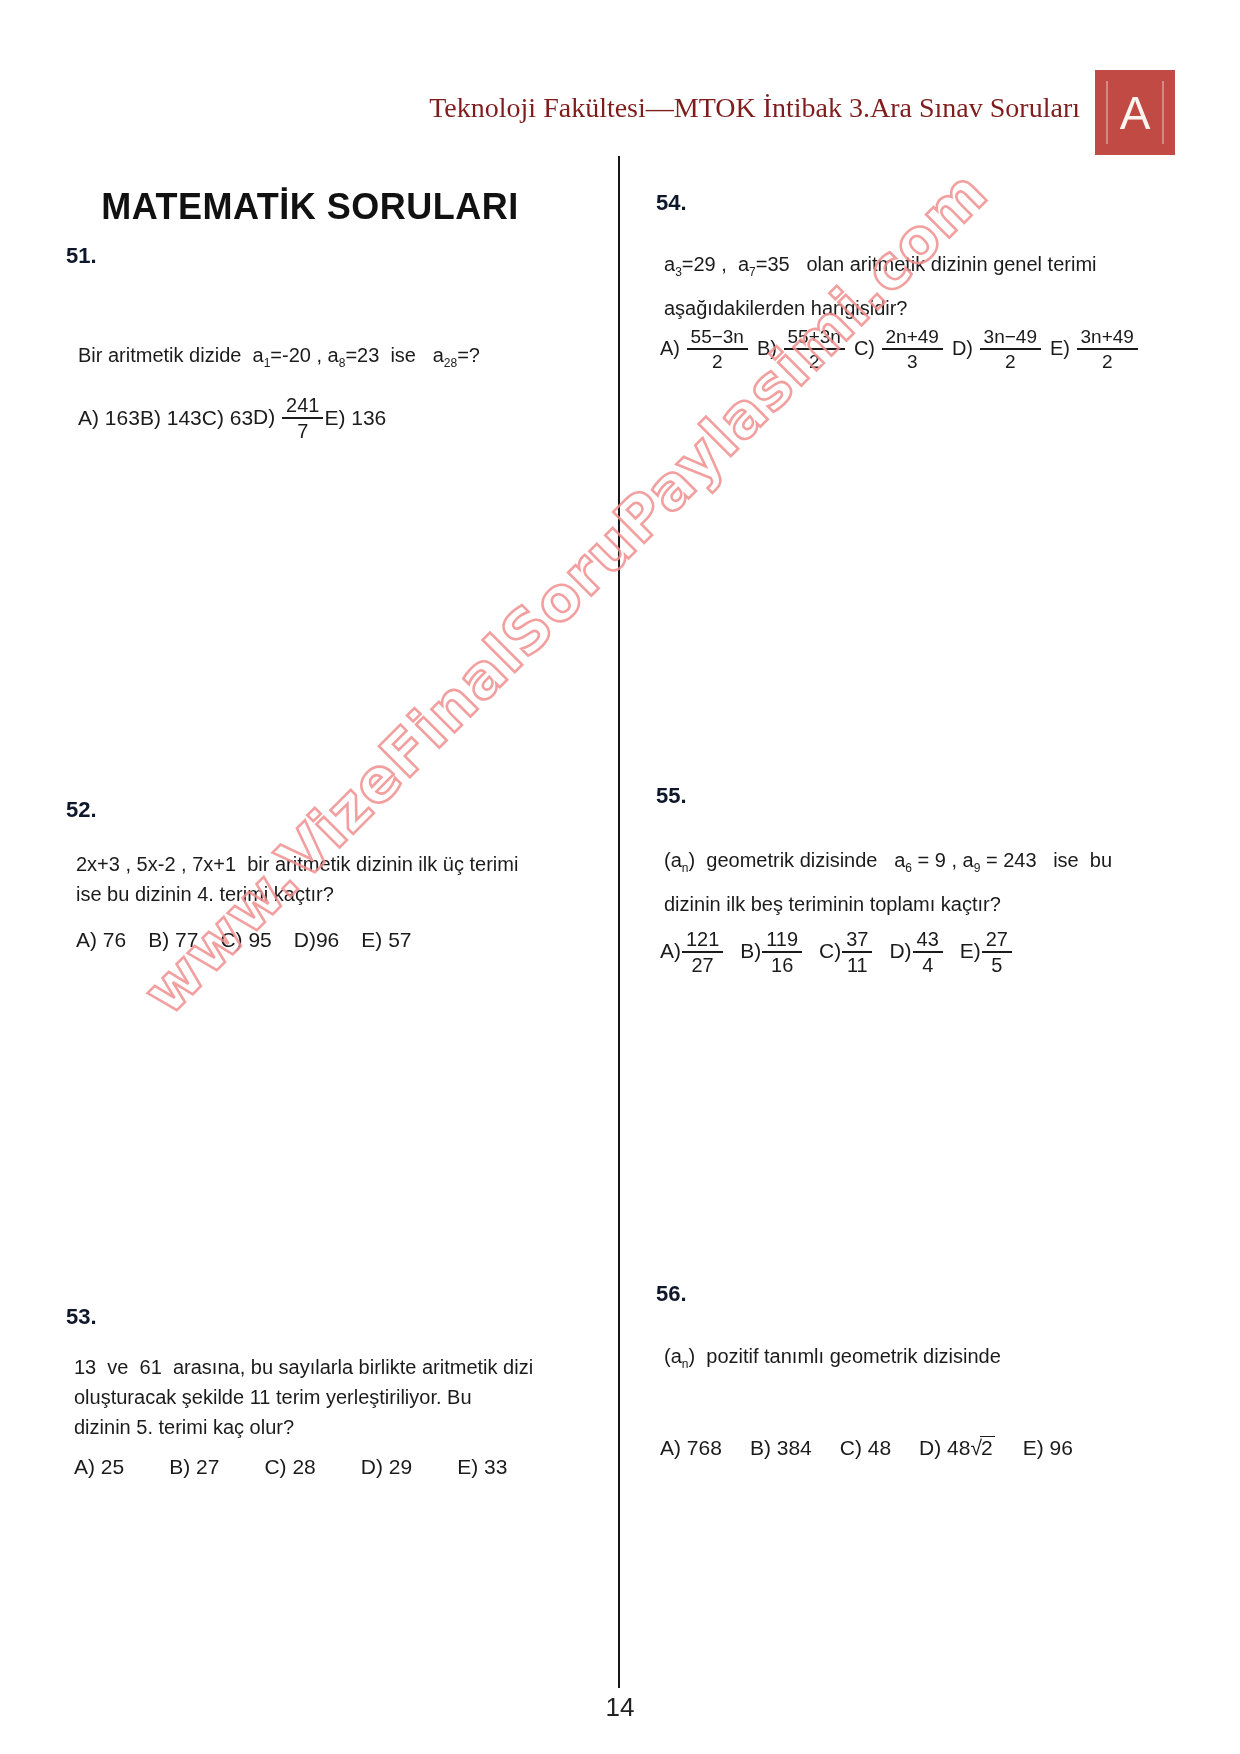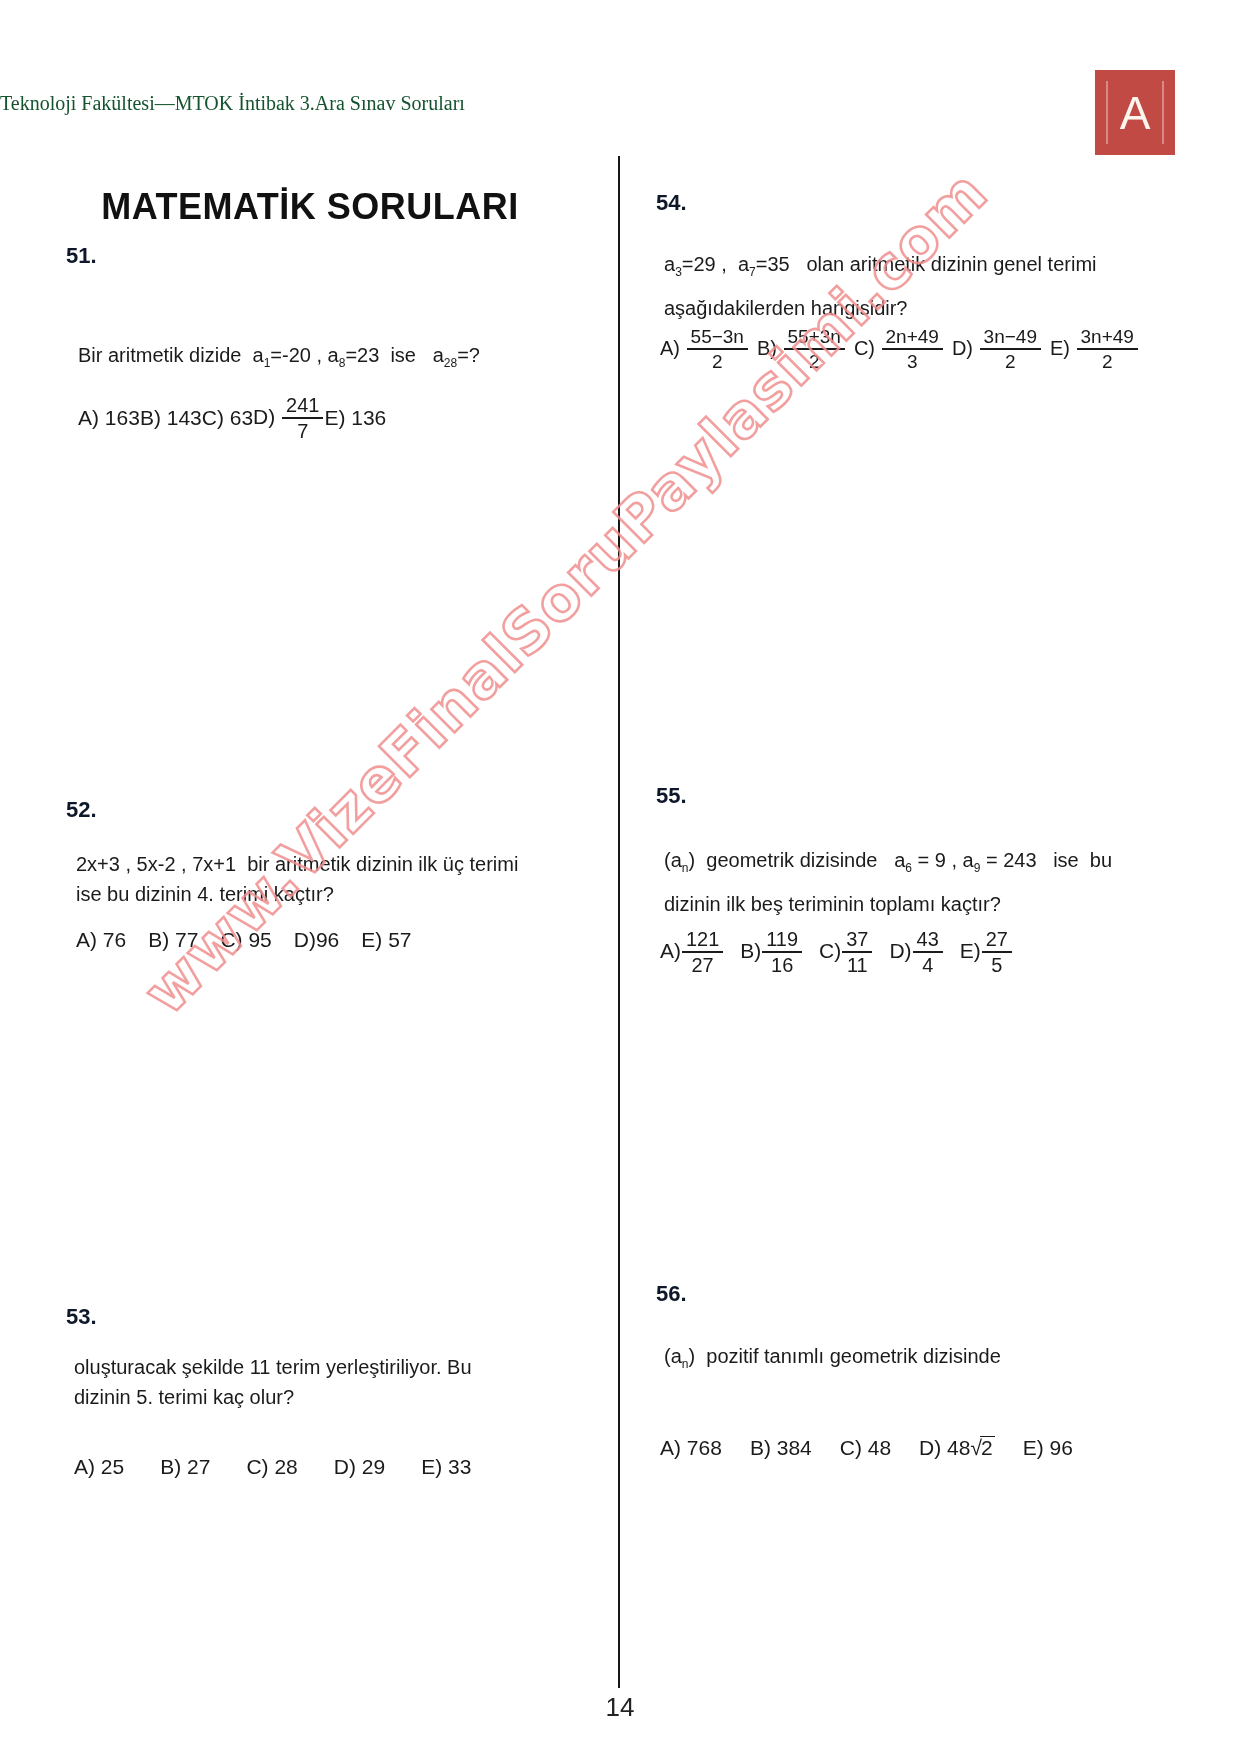--- a/index.html
+++ b/index.html
@@ -1,20 +1,20 @@
 <!DOCTYPE html>
 <html><head>
 <meta charset="utf-8">
 <style>
   html,body{margin:0;padding:0;background:#e8e8e8;}
   #page{position:relative;width:1240px;height:1754px;background:#ffffff;margin:0 auto;
         font-family:"Liberation Sans",sans-serif;color:#1b1b1b;overflow:hidden;}
 
-  #header-title{position:absolute;top:92px;left:0;width:1080px;text-align:left;
-                font-family:"Liberation Serif",serif;font-size:20px;color:#14532d;}
+  #header-title{position:absolute;top:92px;left:0;width:1080px;text-align:right;
+                font-family:"Liberation Serif",serif;font-size:28px;color:#7f1d1d;}
 
   #badge{position:absolute;left:1095px;top:70px;width:80px;height:85px;
          display:flex;align-items:center;justify-content:center;}
   #badge .letter{color:#fdf6ee;font-size:46px;font-weight:normal;line-height:1;}
   #badge .bl,#badge .br{position:absolute;top:11px;bottom:11px;width:2px;background:rgba(255,255,255,0.35);}
   #badge .bl{left:11px}
   #badge .br{right:11px}
 
   #section-title{position:absolute;top:186px;left:30px;width:560px;text-align:center;
                  font-weight:bold;font-size:36px;letter-spacing:0.5px;color:#111;}
@@ -47,21 +47,21 @@
   #q51-num{left:66px;top:243px}
   #q51-stem{left:78px;top:340px}
   #q51-opts{left:78px;top:394px;}
 
   #q52-num{left:66px;top:797px}
   #q52-stem{left:76px;top:849px}
   #q52-opts{left:76px;top:928px;gap:22px}
 
   #q53-num{left:66px;top:1304px}
   #q53-stem{left:74px;top:1352px}
-  #q53-opts{left:74px;top:1455px;gap:36px}
+  #q53-opts{left:74px;top:1455px;gap:45px}
 
   #q54-num{left:656px;top:190px}
   #q54-stem{left:664px;top:246px}
   #q54-opts{left:660px;top:326px;gap:8px;font-size:20px}
 
   #q55-num{left:656px;top:783px}
   #q55-stem{left:664px;top:842px}
   #q55-opts{left:660px;top:928px;gap:16px}
 
   #q56-num{left:656px;top:1281px}
@@ -104,20 +104,21 @@
       </div>
       <div class="qopts" id="q52-opts">
         <span class="opt"><span>A) 76</span></span>
         <span class="opt"><span>B) 77</span></span>
         <span class="opt"><span>C) 95</span></span>
         <span class="opt"><span>D)96</span></span>
         <span class="opt"><span>E) 57</span></span>
       </div>
       <div class="qnum" id="q53-num">53.</div>
       <div class="qstem col-left" id="q53-stem">
+        <div class="stem-line"><span>13  ve  61  arasına, bu sayılarla birlikte aritmetik dizi</span></div>
         <div class="stem-line"><span>oluşturacak şekilde 11 terim yerleştiriliyor. Bu</span></div>
         <div class="stem-line"><span>dizinin 5. terimi kaç olur?</span></div>
       </div>
       <div class="qopts" id="q53-opts">
         <span class="opt"><span>A) 25</span></span>
         <span class="opt"><span>B) 27</span></span>
         <span class="opt"><span>C) 28</span></span>
         <span class="opt"><span>D) 29</span></span>
         <span class="opt"><span>E) 33</span></span>
       </div>

